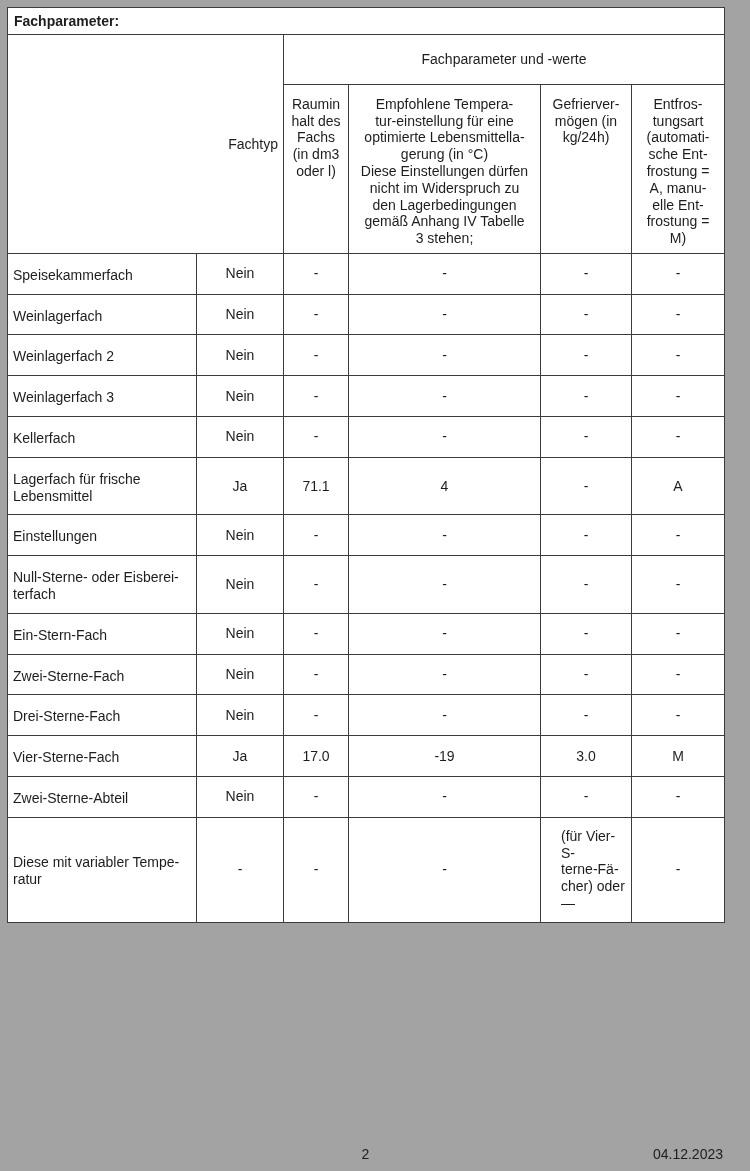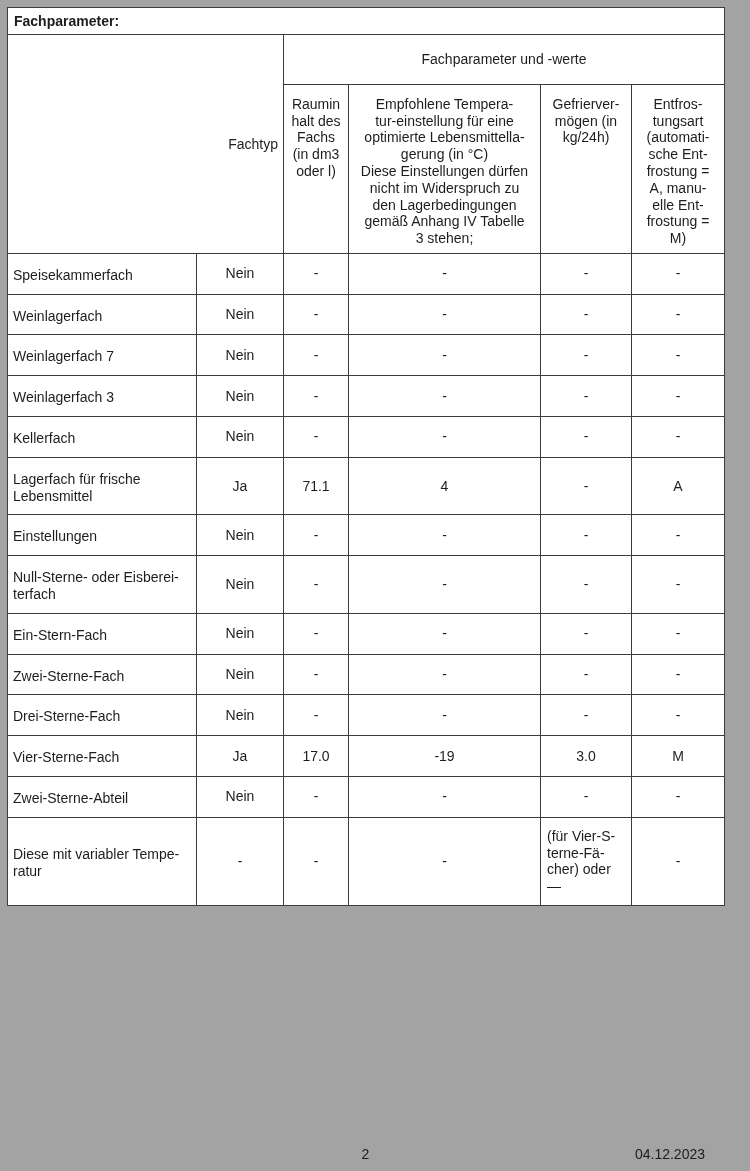--- a/index.html
+++ b/index.html
@@ -61,34 +61,34 @@
     vertical-align: middle;
     padding: 13px 4px 10px 5px;
   }
   td.cell-val {
     text-align: center;
     vertical-align: middle;
     padding: 10px 3px;
   }
   td.cell-left {
     text-align: left;
-    padding-left: 6px;
+    padding-left: 20px;
   }
   .footer {
     position: absolute;
     left: 7px;
     top: 1146px;
     width: 717px;
     font-size: 14px;
     text-align: center;
     color: #1d1d1d;
   }
   .footer .date {
     position: absolute;
-    right: 19px;
+    right: 1px;
     top: 0;
     text-align: left;
   }
 </style>
 </head>
 <body>
 
 <div class="page">
 
   <table class="fach-table">
@@ -148,21 +148,21 @@
         </tr>
         <tr>
           <td class="cell-type">Weinlagerfach</td>
           <td class="cell-val">Nein</td>
           <td class="cell-val">-</td>
           <td class="cell-val">-</td>
           <td class="cell-val">-</td>
           <td class="cell-val">-</td>
         </tr>
         <tr>
-          <td class="cell-type">Weinlagerfach 7</td>
+          <td class="cell-type">Weinlagerfach 2</td>
           <td class="cell-val">Nein</td>
           <td class="cell-val">-</td>
           <td class="cell-val">-</td>
           <td class="cell-val">-</td>
           <td class="cell-val">-</td>
         </tr>
         <tr>
           <td class="cell-type">Weinlagerfach 3</td>
           <td class="cell-val">Nein</td>
           <td class="cell-val">-</td>

